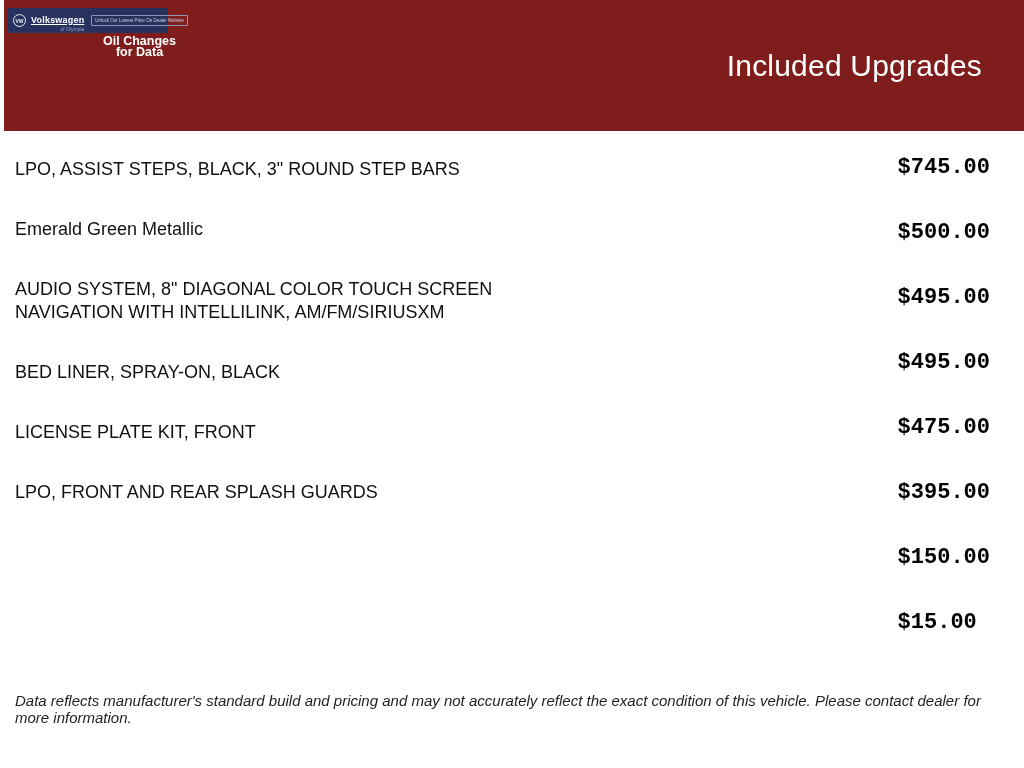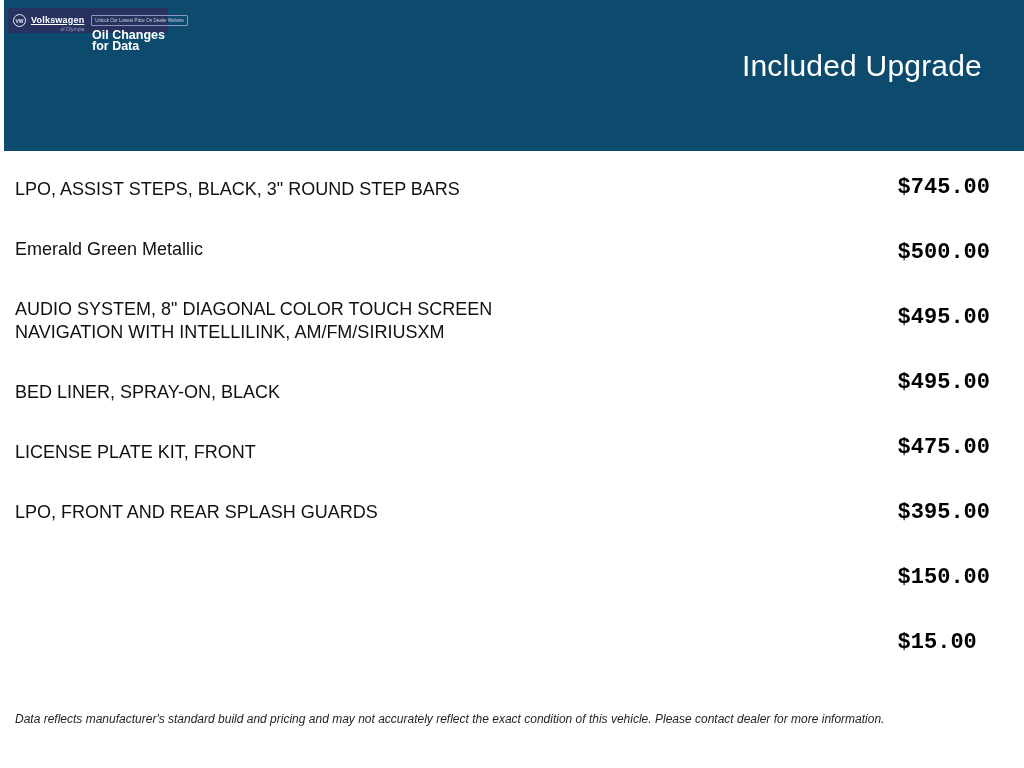--- a/index.html
+++ b/index.html
@@ -6,22 +6,22 @@
   html, body {
     width: 1024px; height: 768px;
     background: #ffffff;
     font-family: "Liberation Sans", sans-serif;
     overflow: hidden;
   }
 
   
   .hero {
     margin-left: 4px;
-    height: 151px;
-    background: #0c4a6e;
+    height: 131px;
+    background: #7f1d1d;
     position: relative;
   }
   .dealer-banner {
     position: absolute;
     left: 4px; top: 8px;
     width: 160px; height: 25px;
     background: #27325f;
     display: flex;
     align-items: center;
     padding: 0 5px;
@@ -58,22 +58,23 @@
     color: #c9cfe4;
     font-size: 4.5px;
     font-family: "Liberation Sans", sans-serif;
     padding: 2px 3px;
     border-radius: 1px;
     white-space: nowrap;
     cursor: pointer;
   }
   .oil-badge {
     position: absolute;
-    left: 88px; top: 30px;
+    left: 88px; top: 36px;
     width: 95px;
+    text-align: center;
     color: #ffffff;
     font-weight: bold;
     font-size: 12.5px;
     line-height: 11px;
   }
   .hero-title {
     position: absolute;
     right: 42px; top: 49px;
     color: #ffffff;
     font-size: 30px;
@@ -108,21 +109,21 @@
   .price-cell {
     color: #000000;
     font-size: 22px;
     font-weight: bold;
     line-height: 26px;
     margin-bottom: 39px;
     white-space: nowrap;
   }
   .disclaimer {
     margin-top: 17px;
-    font-size: 12px;
+    font-size: 15px;
     font-style: italic;
     color: #1f1f1f;
   }
 </style>
 </head>
 <body>
 
 <div class="hero">
   <div class="dealer-banner">
     <span class="vw-roundel">VW</span>
@@ -131,21 +132,21 @@
       <span class="brand-sub" style="display:block">of Olympia</span>
     </span>
     <button class="banner-cta">Unlock Our Lowest Price On Dealer Website</button>
   </div>
 
   <div class="oil-badge">
     <span>Oil Changes</span><br>
     <span>for Data</span>
   </div>
 
-  <div class="hero-title">Included Upgrade</div>
+  <div class="hero-title">Included Upgrades</div>
 </div>
 
 <div class="content">
 
   <div class="cols">
     <div class="names-col" id="names-col">
         <div class="name-cell">LPO, ASSIST STEPS, BLACK, 3" ROUND STEP BARS</div>
         <div class="name-cell">Emerald Green Metallic</div>
         <div class="name-cell">AUDIO SYSTEM, 8" DIAGONAL COLOR TOUCH SCREEN NAVIGATION WITH INTELLILINK, AM/FM/SIRIUSXM</div>
         <div class="name-cell">BED LINER, SPRAY-ON, BLACK</div>

